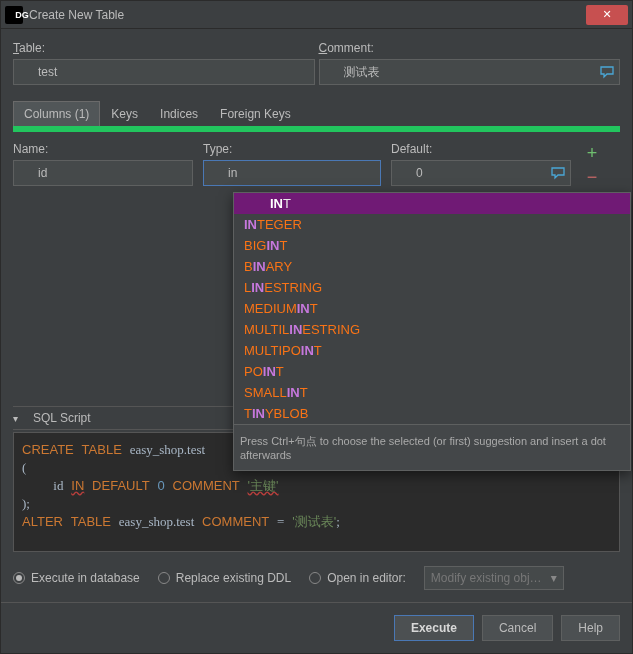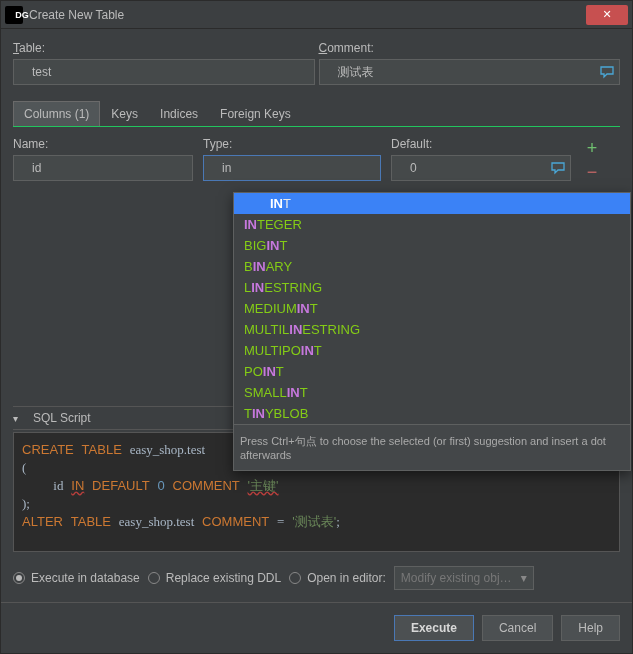--- a/index.html
+++ b/index.html
@@ -7,56 +7,56 @@
 .window { width: 633px; height: 654px; border: 1px solid #2b2b2b; display: flex; flex-direction: column; }
 .titlebar { height: 28px; background: #3c3f41; border-bottom: 1px solid #2b2b2b; display: flex; align-items: center; padding: 0 4px; }
 .titlebar .logo { width: 18px; height: 18px; background: #000; color: #fff; font-size: 9px; font-weight: bold; display: flex; align-items: center; justify-content: center; border-radius: 2px; margin-right: 6px; padding-left: 16px; }
 .titlebar .title { flex: 1; font-size: 12px; color: #bbbbbb; }
 .titlebar .close { width: 42px; height: 20px; background: #c75050; color: #fff; display: flex; align-items: center; justify-content: center; border-radius: 2px; font-size: 11px; cursor: pointer; }
 .content { flex: 1; padding: 12px; display: flex; flex-direction: column; position: relative; }
 .row { display: flex; gap: 4px; margin-bottom: 10px; }
 .col { flex: 1; display: flex; flex-direction: column; }
 .lbl { font-size: 12px; color: #bbbbbb; margin-bottom: 4px; }
 .underline { text-decoration: underline; text-decoration-color: #bbbbbb; }
-input[type=text], .textbox { background: #45494a; border: 1px solid #5e6060; color: #bbbbbb; padding: 4px 18px; font-size: 12px; height: 26px; }
+input[type=text], .textbox { background: #45494a; border: 1px solid #5e6060; color: #bbbbbb; padding: 4px 24px; font-size: 12px; height: 26px; }
 .highlight-input { border: 1px solid #4a78b5 !important; background: #45494a; }
 .withicon { position: relative; }
 .withicon .bubble { position: absolute; right: 4px; top: 4px; width: 18px; height: 18px; display: flex; align-items: center; justify-content: center; color: #4aa7d6; cursor: pointer; }
 svg.bubble-svg { width: 16px; height: 16px; }
-.tabs { display: flex; border-bottom: 1px solid #22c55e; margin-top: 6px; }
+.tabs { display: flex; border-bottom: 6px solid #22c55e; margin-top: 6px; }
 .tab { padding: 5px 10px; font-size: 12px; color: #bbbbbb; border: 1px solid transparent; border-bottom: none; cursor: pointer; }
 .tab.active { background: #515658; border: 1px solid #6a6a6a; border-bottom: none; }
 .colgrid { display: flex; gap: 10px; margin-top: 10px; align-items: flex-end; }
 .colgrid .name { width: 180px; }
 .colgrid .type { width: 178px; }
 .colgrid .default { width: 180px; }
 .colgrid .actions { width: 22px; display: flex; flex-direction: column; align-items: center; gap: 10px; padding-bottom: 2px; }
 .plus { color: #6fbf6f; font-size: 18px; cursor: pointer; line-height: 14px; }
 .minus { color: #c46666; font-size: 18px; cursor: pointer; line-height: 14px; }
 .caret { display:inline-block; width:16px; height:12px; margin-right:4px; }
 .caret::before { content: "▸"; color: #bbbbbb; font-size: 10px; display:inline-block; transform: translateY(-1px);}
 .caret.open::before { content: "▾"; }
 .sql-header { margin-top: 4px; padding: 4px 0; border-top: 1px solid #555; border-bottom: 1px solid #555; display: flex; align-items: center; cursor: pointer; }
 .sql-body { background: #2b2b2b; border: 1px solid #555; padding: 8px; font-family: "Consolas", monospace; font-size: 13px; line-height: 18px; height: 120px; margin-top: 2px; white-space: pre; overflow: hidden; }
 .kw { color: #cc7832; } .ident { color: #a9b7c6; font-family: Liberation Serif, serif; } .num { color: #6897bb; } .str { color: #6a8759; } .under-red { text-decoration: underline wavy #bc3f3c; }
-.bottom-row { display: flex; align-items: center; gap: 8px; margin-top: 14px; }
+.bottom-row { display: flex; align-items: center; gap: 18px; margin-top: 14px; }
 .radio { display: flex; align-items: center; gap: 6px; cursor: pointer; font-size: 12px; color: #bbbbbb; }
 .radio .dot { width: 12px; height: 12px; border: 1px solid #888; border-radius: 50%; display: inline-flex; align-items: center; justify-content: center; }
 .radio.sel .dot::after { content: ""; width: 6px; height: 6px; background: #bbbbbb; border-radius: 50%; }
 .dropdown-dummy { background: #45494a; border: 1px solid #5e6060; color: #777; padding: 3px 8px 3px 6px; font-size: 12px; position: relative; width: 140px; height: 24px; display: flex; align-items: center; }
 .dropdown-dummy::after { content: "▾"; position: absolute; right: 6px; color: #888; }
 .footer { border-top: 1px solid #555; padding: 12px; display: flex; justify-content: flex-end; gap: 8px; }
 .btn { background: #4c5052; border: 1px solid #5e6060; color: #bbbbbb; padding: 5px 16px; font-size: 12px; cursor: pointer; }
 .btn.primary { border: 1px solid #4a78b5; color: #d8d8d8; font-weight: bold; }
 
 .popup { position: absolute; left: 232px; top: 163px; width: 398px; background: #3f4244; border: 1px solid #5e6060; z-index: 50; box-shadow: 0 4px 12px rgba(0,0,0,0.5); }
 .popup .item { padding: 3px 10px; font-size: 13px; font-family: "Consolas", monospace; cursor: pointer; }
-.popup .item.sel { background: #3b82f6; color: #fff; padding-left: 36px; }
+.popup .item.sel { background: #701a75; color: #fff; padding-left: 36px; }
 .popup .item .h { color: #c678dd; font-weight: bold; }
-.popup .item .r { color: #84cc16; }
+.popup .item .r { color: #f97316; }
 .popup .item.sel .h { color: #fff; }
 .popup .item.sel .r { color: #e8e8e8; }
 .popup .hint { background: #444749; color: #aaaaaa; font-size: 11px; padding: 9px 6px; border-top: 1px solid #5e6060; }
 .sql-spacer { flex: 1; min-height: 180px; }
 </style>
 </head>
 <body>
 
 <div class="window">
   <div class="titlebar">

